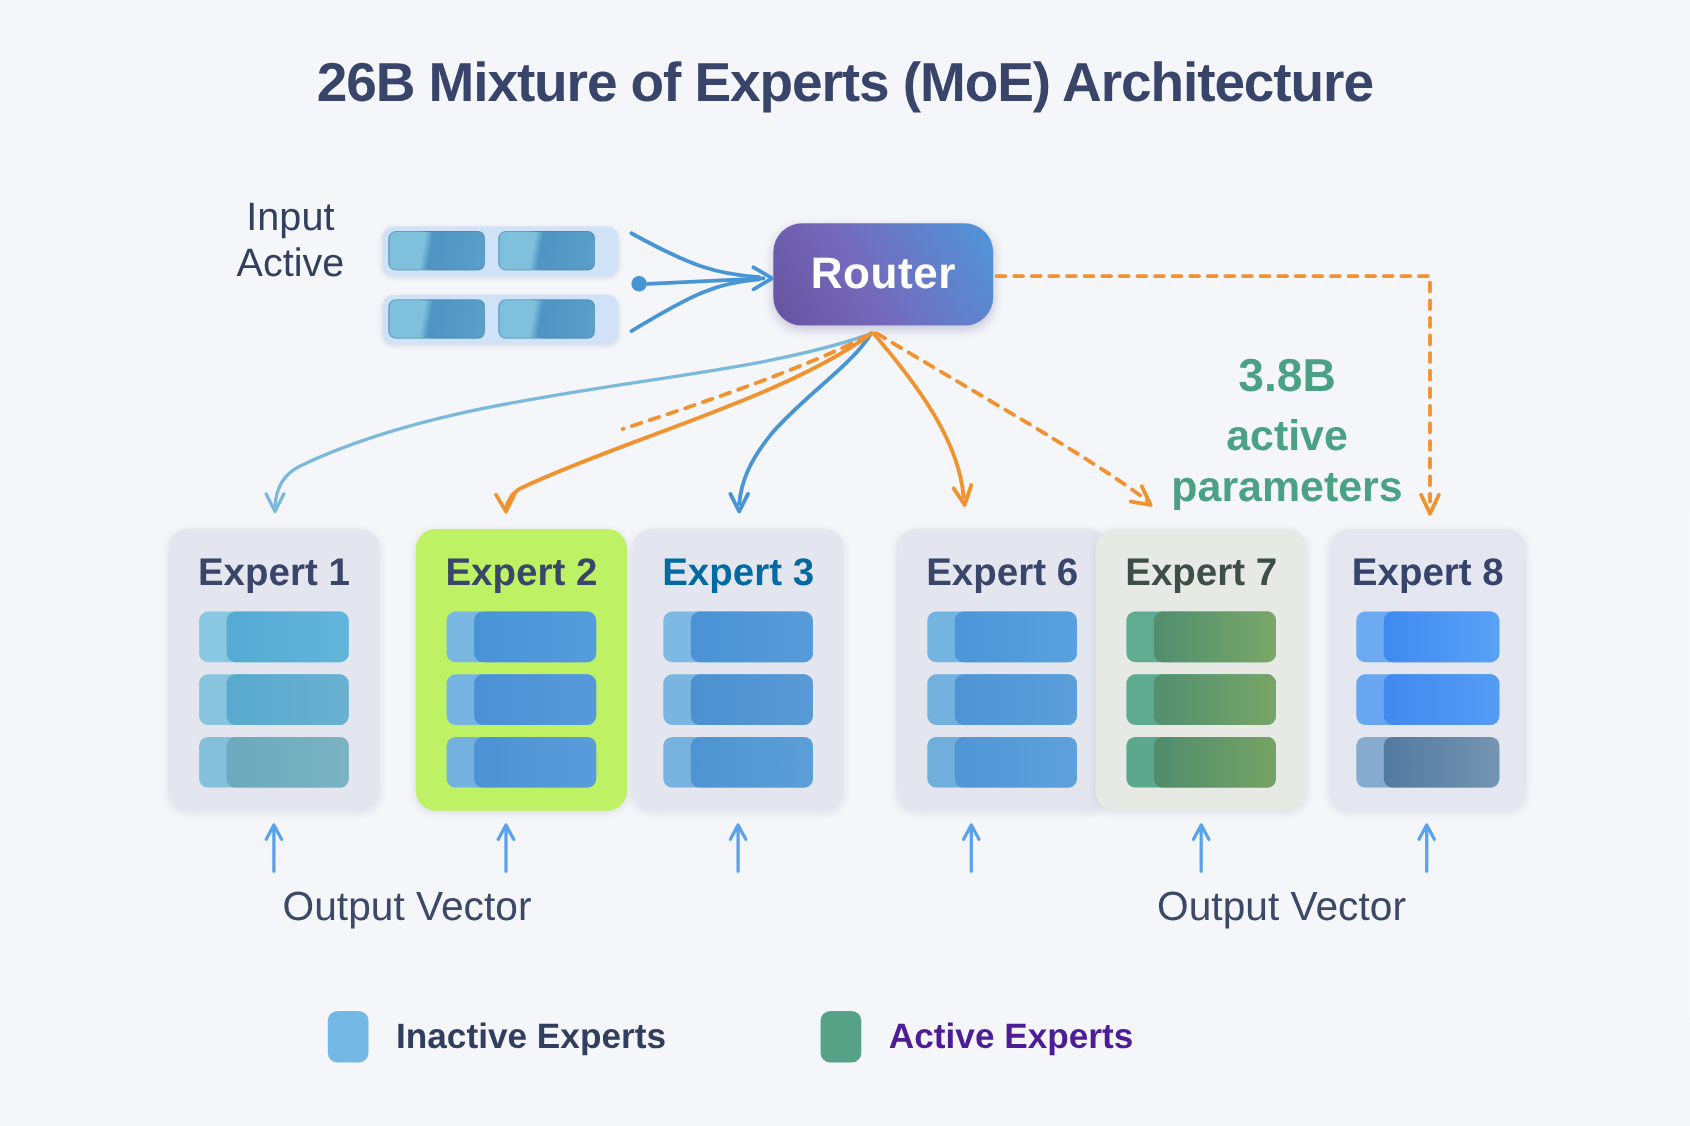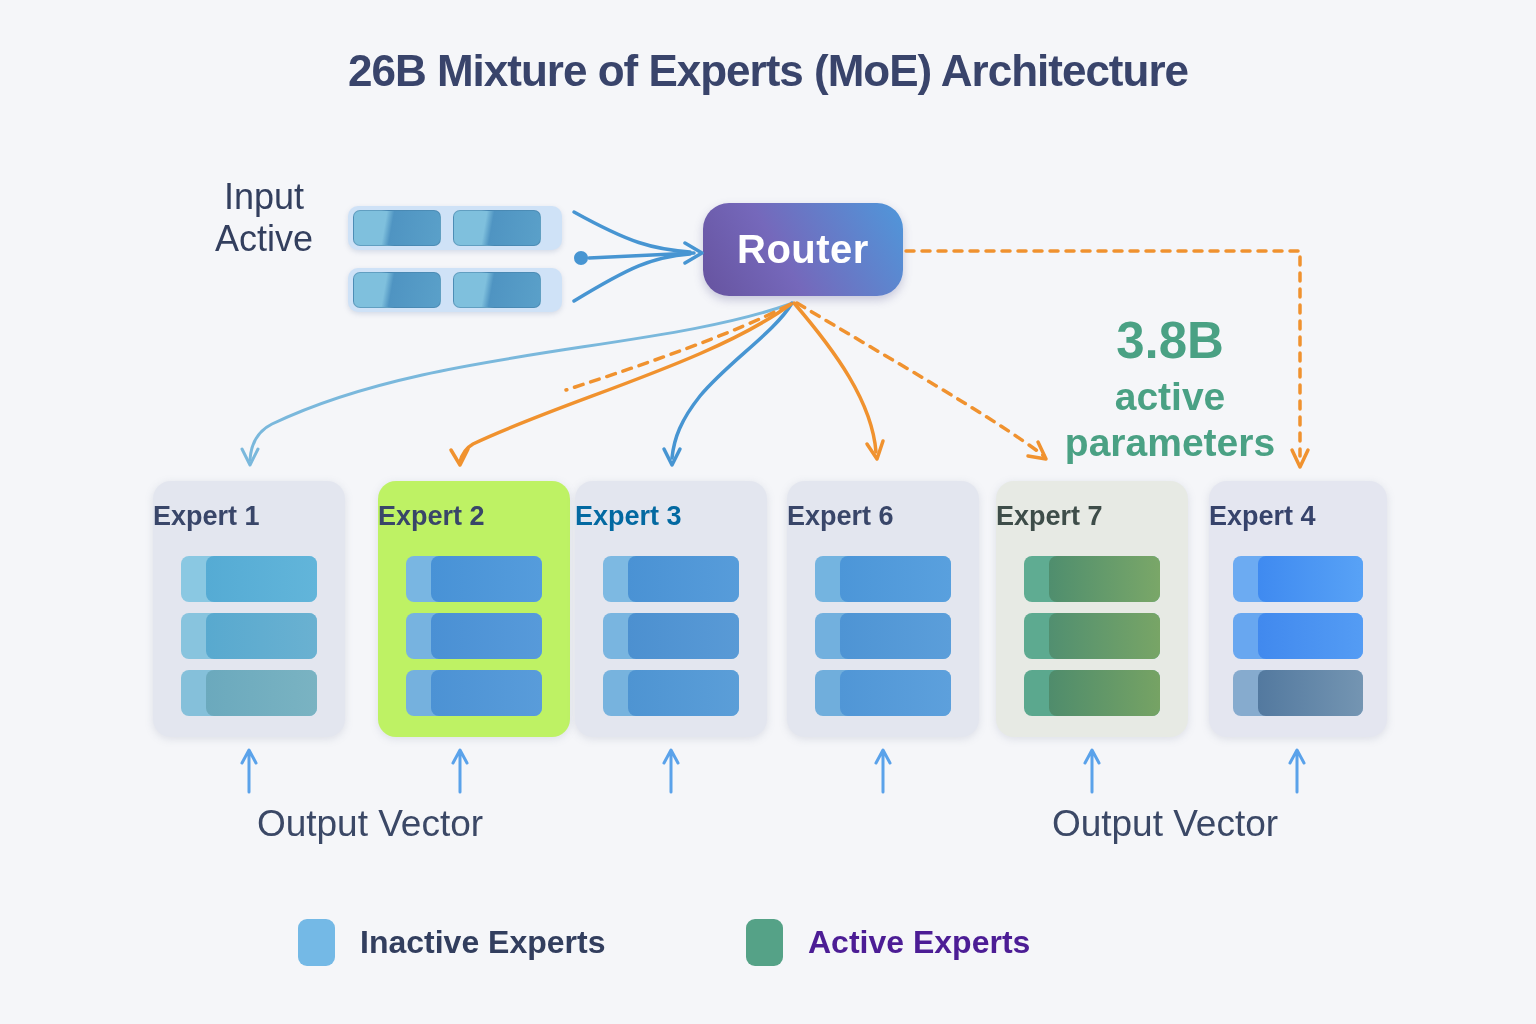--- a/index.html
+++ b/index.html
@@ -1,38 +1,38 @@
 <!DOCTYPE html>
 <html><head>
 <meta charset="utf-8">
 <style>
   html,body{margin:0;padding:0;background:#fff;}
   .canvas{position:relative;width:1536px;height:1024px;overflow:hidden;
           font-family:"Liberation Sans",sans-serif;background:#f5f6f9;}
   .title{position:absolute;left:0;right:0;top:46px;text-align:center;
-         font-size:44px;font-weight:700;letter-spacing:-1px;color:#39446b;}
+         font-size:50px;font-weight:700;letter-spacing:-1px;color:#39446b;}
   .input-label{position:absolute;left:188px;top:176px;width:152px;text-align:center;
                font-size:36px;font-weight:400;line-height:42px;color:#333f5e;}
   .input-row{position:absolute;left:348px;width:214px;height:44px;border-radius:10px;
              box-shadow:0 2px 5px rgba(120,140,180,.25);}
   .input-row.r1{top:206px;} .input-row.r2{top:268px;}
   .input-cell{position:absolute;top:4px;width:88px;height:36px;border-radius:7px;
               border:1px solid rgba(62,120,160,.45);box-sizing:border-box;}
   .input-cell.c1{left:5px;} .input-cell.c2{left:105px;}
   .router{position:absolute;left:703px;top:203px;width:200px;height:93px;border-radius:26px;
           display:flex;align-items:center;justify-content:center;color:#ffffff;
           font-size:40px;font-weight:700;letter-spacing:.5px;
           box-shadow:0 4px 10px rgba(90,90,150,.30);}
   .note{position:absolute;left:1040px;top:308px;width:260px;text-align:center;font-weight:700;}
-  .note-big{display:block;font-size:51px;line-height:66px;}
+  .note-big{display:block;font-size:42px;line-height:66px;}
   .note-small{display:block;font-size:39px;line-height:46px;}
   .expert-card{position:absolute;top:481px;height:256px;border-radius:18px;
                box-shadow:0 2px 8px rgba(110,120,150,.18);}
-  .expert-title{position:absolute;top:20px;left:0;right:0;text-align:left;
-                font-size:27px;font-weight:700;}
+  .expert-title{position:absolute;top:20px;left:0;right:0;text-align:center;
+                font-size:35px;font-weight:700;}
   .expert-bar{position:absolute;height:46px;border-radius:8px;}
   .expert-bar-main{position:absolute;left:25px;right:0;top:0;bottom:0;border-radius:8px;}
   .output-label{position:absolute;top:803px;font-size:37px;color:#3b4866;
                 transform:translateX(-50%);white-space:nowrap;}
   .output-label.o1{left:370px;} .output-label.o2{left:1165px;}
   .legend-item{position:absolute;top:919px;display:flex;align-items:center;gap:25px;}
   .legend-item.l1{left:298px;} .legend-item.l2{left:746px;}
   .legend-swatch{width:37px;height:47px;border-radius:9px;}
   .legend-label{font-size:32px;font-weight:700;white-space:nowrap;}
   svg.arrows{position:absolute;left:0;top:0;pointer-events:none;}
@@ -98,21 +98,21 @@
         <div class="expert-bar" style="left: 28px; right: 28px; top: 75px; background: rgb(125, 185, 226);">
           <div class="expert-bar-main" style="background: linear-gradient(90deg, rgb(74, 146, 212), rgb(87, 156, 218));"></div>
         </div>
         <div class="expert-bar" style="left: 28px; right: 28px; top: 132px; background: rgb(121, 181, 224);">
           <div class="expert-bar-main" style="background: linear-gradient(90deg, rgb(76, 144, 208), rgb(89, 154, 214));"></div>
         </div>
         <div class="expert-bar" style="left: 28px; right: 28px; top: 189px; background: rgb(119, 179, 222);">
           <div class="expert-bar-main" style="background: linear-gradient(90deg, rgb(78, 148, 210), rgb(91, 158, 216));"></div>
         </div>
       </div>
-      <div class="expert-card" style="left: 787px; width: 192px; background: rgb(227, 230, 239);">
+      <div class="expert-card" style="left: 815px; width: 192px; background: rgb(227, 230, 239);">
         <div class="expert-title" style="color: rgb(57, 70, 105);">Expert 6</div>
         <div class="expert-bar" style="left: 28px; right: 28px; top: 75px; background: rgb(116, 180, 224);">
           <div class="expert-bar-main" style="background: linear-gradient(90deg, rgb(76, 150, 216), rgb(89, 160, 222));"></div>
         </div>
         <div class="expert-bar" style="left: 28px; right: 28px; top: 132px; background: rgb(114, 176, 222);">
           <div class="expert-bar-main" style="background: linear-gradient(90deg, rgb(78, 148, 212), rgb(91, 158, 218));"></div>
         </div>
         <div class="expert-bar" style="left: 28px; right: 28px; top: 189px; background: rgb(112, 174, 220);">
           <div class="expert-bar-main" style="background: linear-gradient(90deg, rgb(80, 150, 214), rgb(93, 160, 220));"></div>
         </div>
@@ -123,21 +123,21 @@
           <div class="expert-bar-main" style="background: linear-gradient(90deg, rgb(79, 142, 110), rgb(122, 167, 104));"></div>
         </div>
         <div class="expert-bar" style="left: 28px; right: 28px; top: 132px; background: rgb(93, 170, 144);">
           <div class="expert-bar-main" style="background: linear-gradient(90deg, rgb(81, 143, 112), rgb(120, 165, 102));"></div>
         </div>
         <div class="expert-bar" style="left: 28px; right: 28px; top: 189px; background: rgb(91, 168, 142);">
           <div class="expert-bar-main" style="background: linear-gradient(90deg, rgb(79, 140, 108), rgb(118, 163, 100));"></div>
         </div>
       </div>
       <div class="expert-card" style="left: 1209px; width: 178px; background: rgb(228, 230, 240);">
-        <div class="expert-title" style="color: rgb(54, 67, 107);">Expert 4</div>
+        <div class="expert-title" style="color: rgb(54, 67, 107);">Expert 8</div>
         <div class="expert-bar" style="left: 24px; right: 24px; top: 75px; background: rgb(108, 171, 242);">
           <div class="expert-bar-main" style="background: linear-gradient(90deg, rgb(63, 138, 240), rgb(88, 162, 246));"></div>
         </div>
         <div class="expert-bar" style="left: 24px; right: 24px; top: 132px; background: rgb(104, 167, 240);">
           <div class="expert-bar-main" style="background: linear-gradient(90deg, rgb(65, 137, 238), rgb(84, 156, 244));"></div>
         </div>
         <div class="expert-bar" style="left: 24px; right: 24px; top: 189px; background: rgb(134, 171, 206);">
           <div class="expert-bar-main" style="background: linear-gradient(90deg, rgb(83, 121, 159), rgb(116, 149, 178));"></div>
         </div>
       </div>

